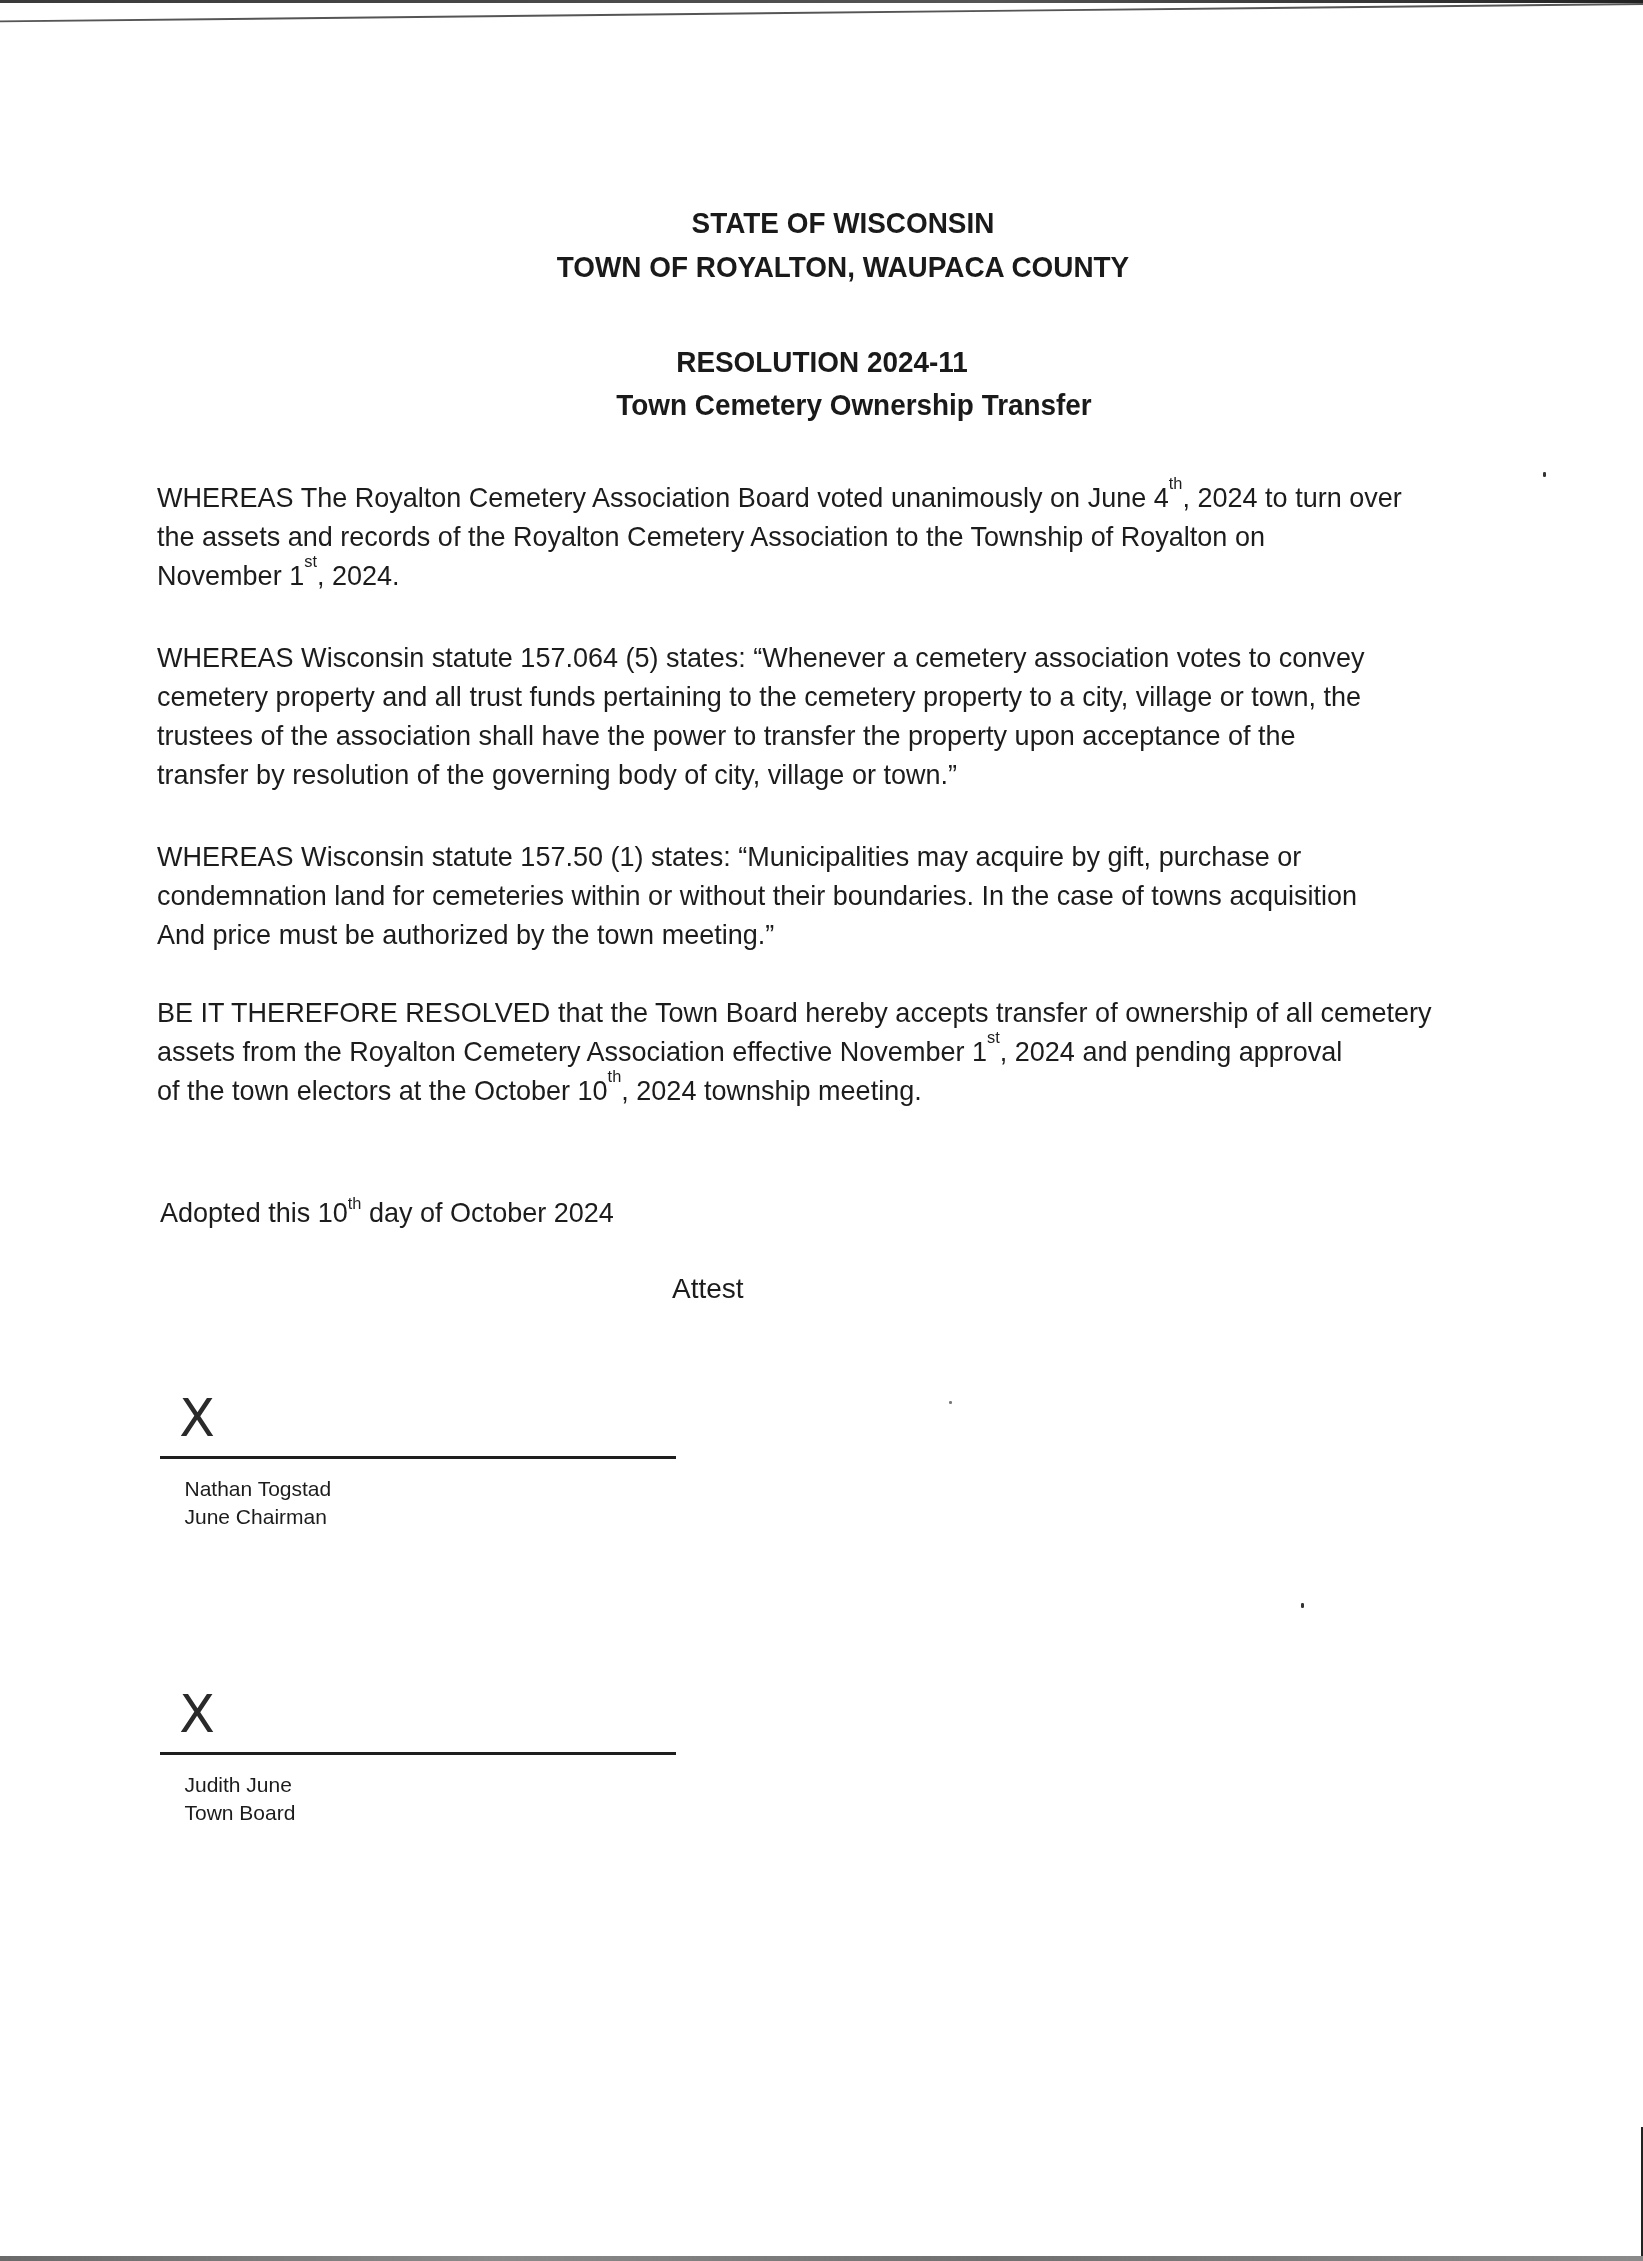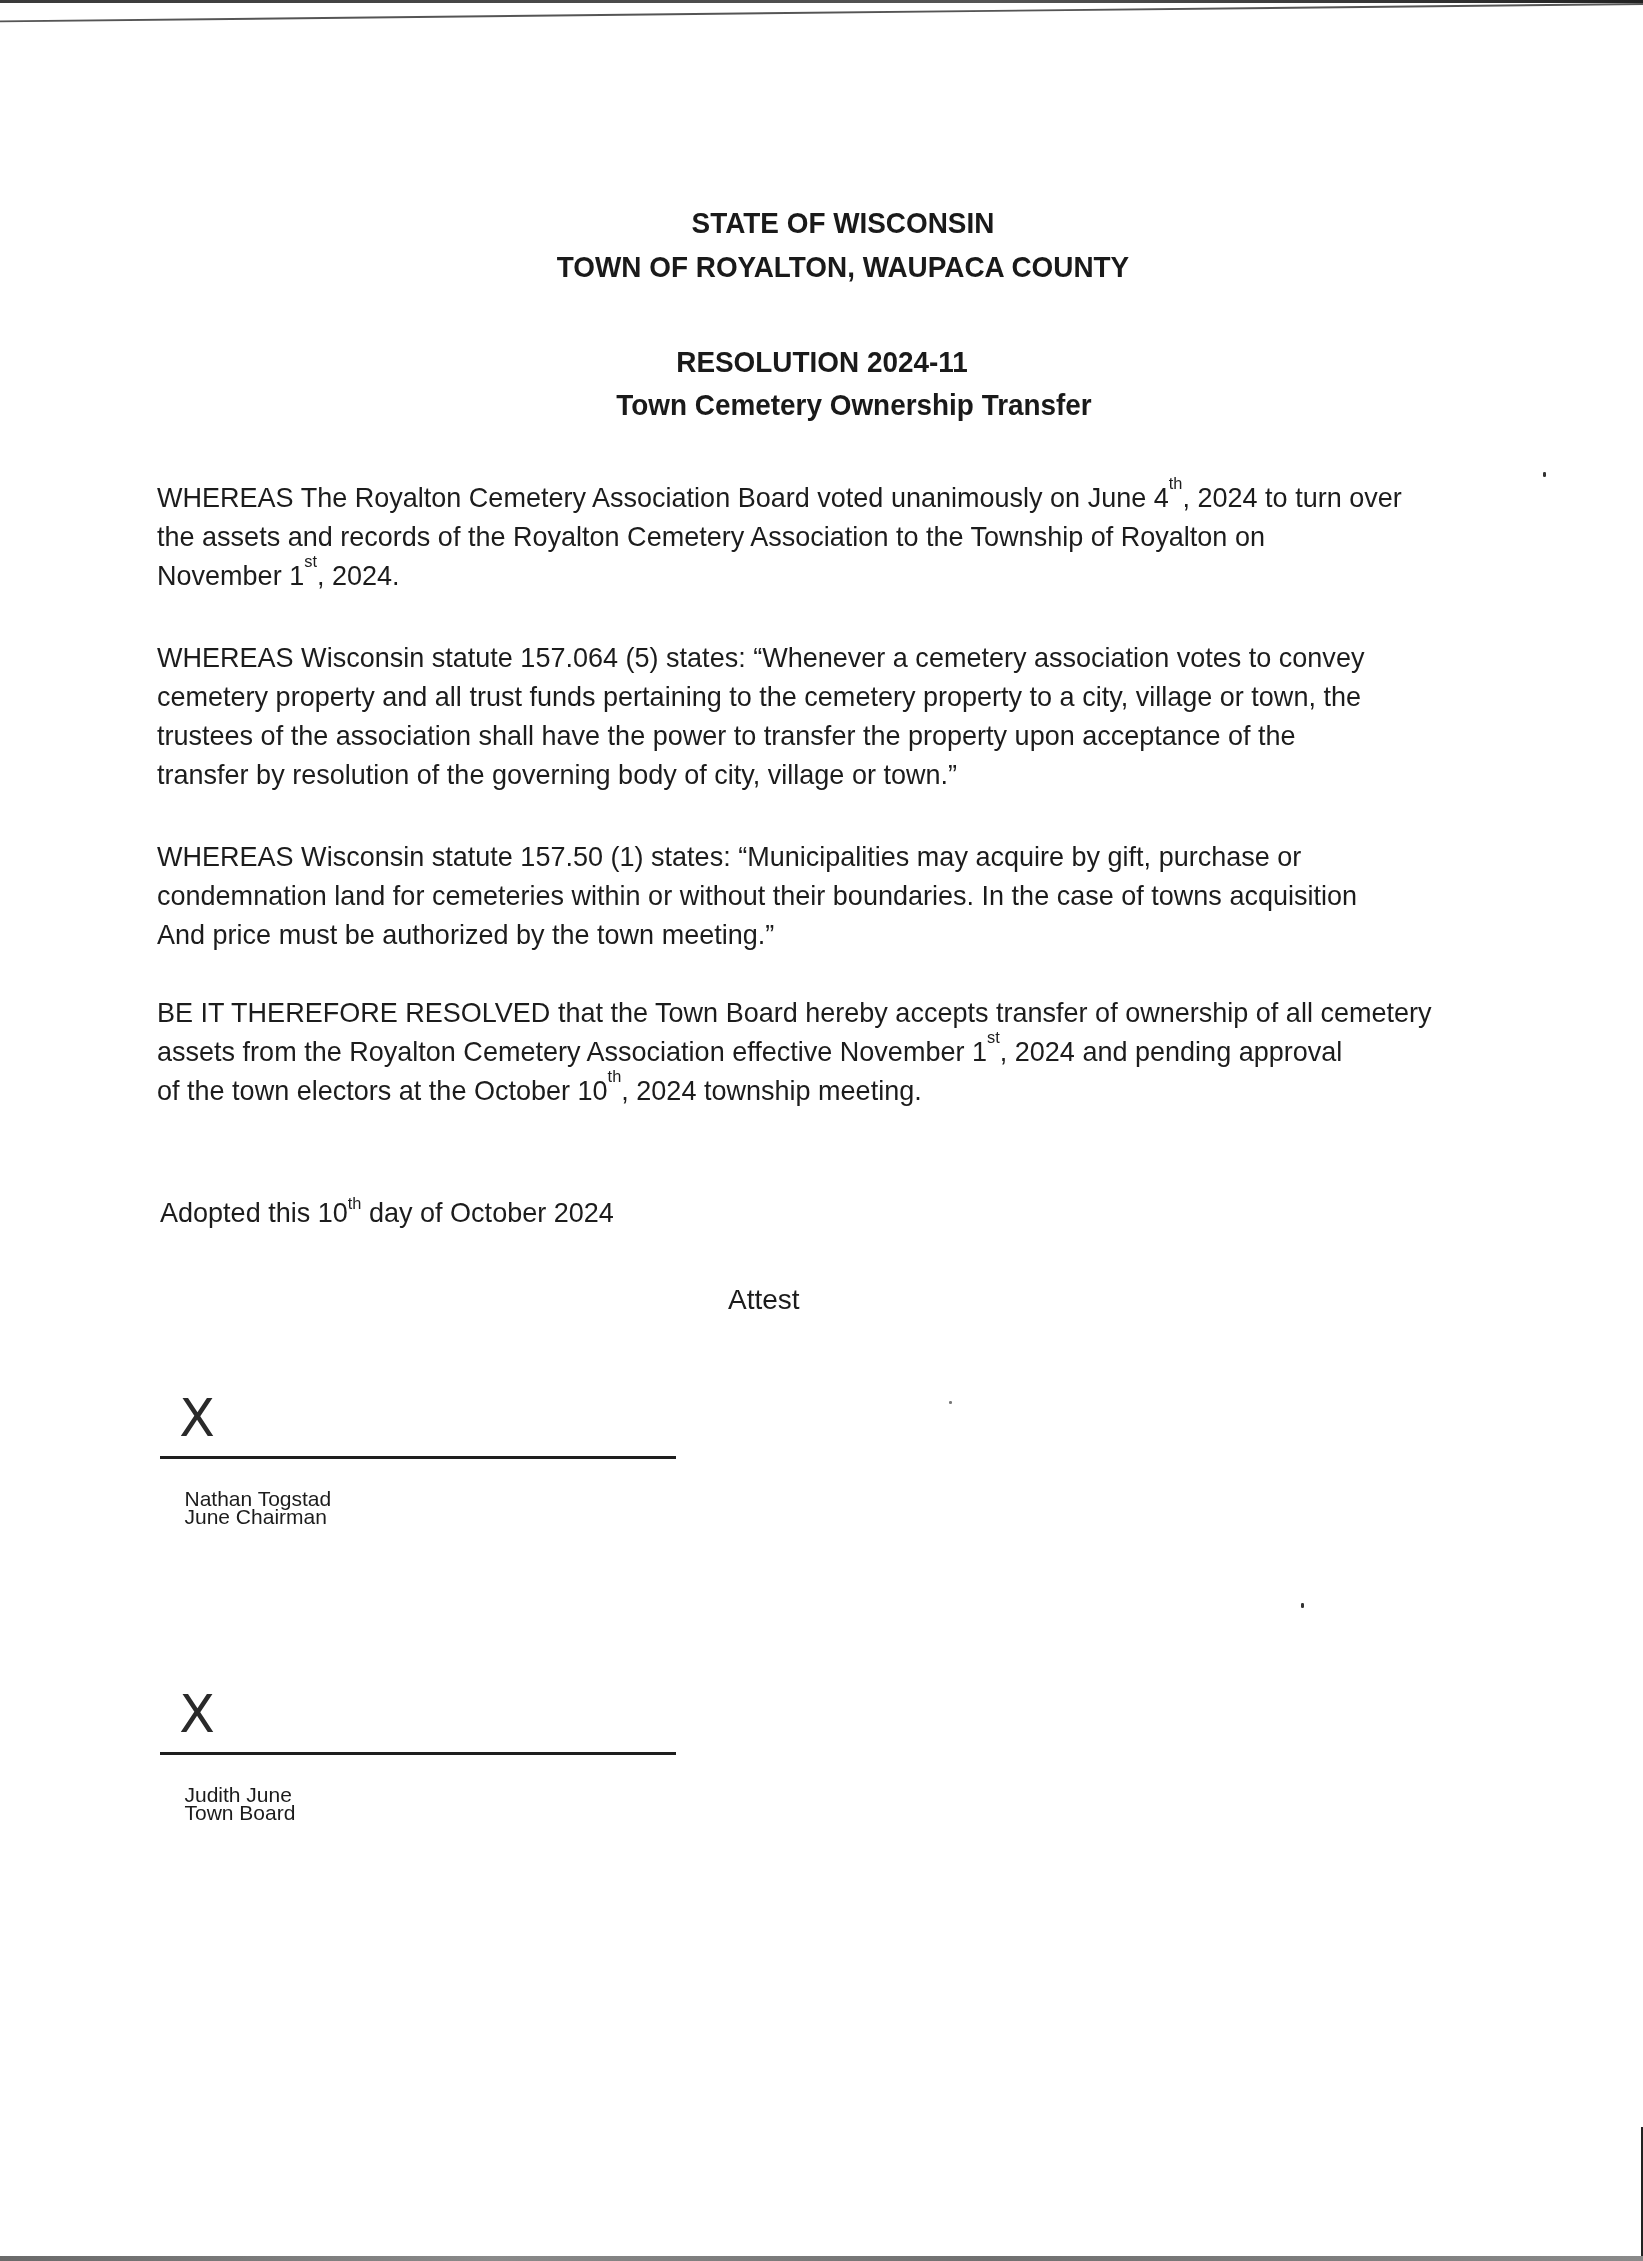--- a/index.html
+++ b/index.html
@@ -92,24 +92,23 @@
       transform-origin: left top;
     }
     .adopted sup {
       font-size: 17px;
       vertical-align: top;
       position: relative;
       top: -2.6px;
     }
     .attest {
       position: absolute;
-      left: 728px;
+      left: 672px;
       top: 1273px;
       font-size: 28px;
-      margin-top: 11px;
     }
 
     .sig-block {
       position: absolute;
       left: 160px;
       width: 516px;
     }
     .sig-1 { top: 1392px; }
     .sig-2 { top: 1688px; }
     .sig-x {
@@ -131,21 +130,21 @@
       background: #1e1e1e;
       border: none;
     }
     .sig-name, .sig-title {
       position: absolute;
       left: 24.5px;
       font-size: 21px;
       color: #1c1c1c;
       white-space: nowrap;
     }
-    .sig-name  { top: 95px; }
+    .sig-name  { top: 85px; }
     .sig-title { top: 113px; }
 
     .speck {
       position: absolute;
       width: 3.2px; height: 4.5px;
       background: #333;
       border-radius: 1.3px;
     }
   </style>
 </head>

